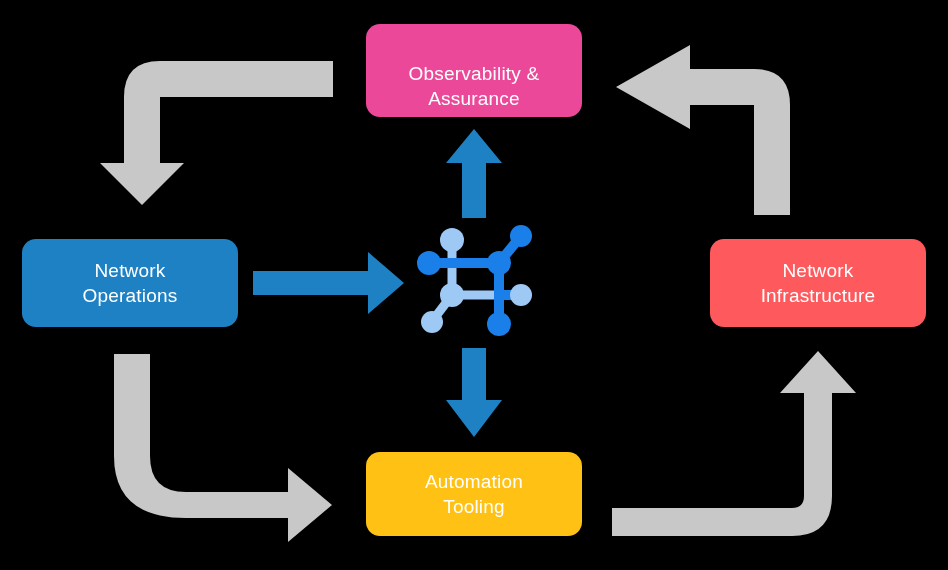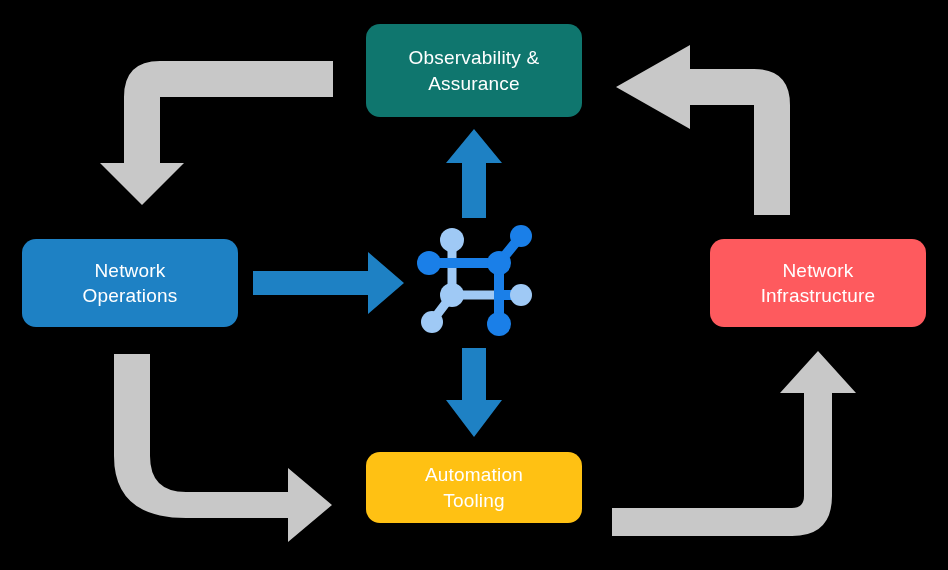--- a/index.html
+++ b/index.html
@@ -28,21 +28,21 @@
     font-weight:400;
     letter-spacing:0.2px;
     box-sizing:border-box;
     padding:6px 10px;
     z-index:4;
   }
   .node-label{ white-space:pre-line; display:block; }
   #box-observability{ left:366px; top:24px;  width:216px; height:93px; background:#23a94f; }
   #box-operations  { left:22px;  top:239px;  width:216px; height:88px; background:#1e81c4; }
   #box-infrastructure{ left:710px; top:239px; width:216px; height:88px; background:#fe5a5e; }
-  #box-automation  { left:366px; top:452px;  width:216px; height:71px; background:#ffc113; }
+  #box-automation  { left:366px; top:452px;  width:216px; height:84px; background:#ffc113; }
 
   #svg-layer{
     position:absolute;left:0;top:0;width:948px;height:570px;
     z-index:2;
   }
   #icon-layer{
     position:absolute;left:0;top:0;width:948px;height:570px;
     z-index:3;
   }
 </style>
@@ -154,21 +154,21 @@
       <circle cx="521" cy="295" r="11" fill="#9fc9f5"></circle>
       <circle cx="432" cy="322" r="11" fill="#9fc9f5"></circle>
 
       <circle cx="429" cy="263" r="12" fill="#1a7fe8"></circle>
       <circle cx="499" cy="263" r="12" fill="#1a7fe8"></circle>
       <circle cx="521" cy="236" r="11" fill="#1a7fe8"></circle>
       <circle cx="499" cy="324" r="12" fill="#1a7fe8"></circle>
     </g>
   </svg>
 
-  <div class="node-box" id="box-observability" style="background: #0f766e;">
+  <div class="node-box" id="box-observability" style="background: #ec4899; align-items: flex-end;">
     <span class="node-label">Observability &amp;
 Assurance</span>
   </div>
 
   <div class="node-box" id="box-operations" style="background: rgb(30, 129, 196);">
     <span class="node-label">Network
 Operations</span>
   </div>
 
   <div class="node-box" id="box-infrastructure" style="background: rgb(254, 90, 94);">

